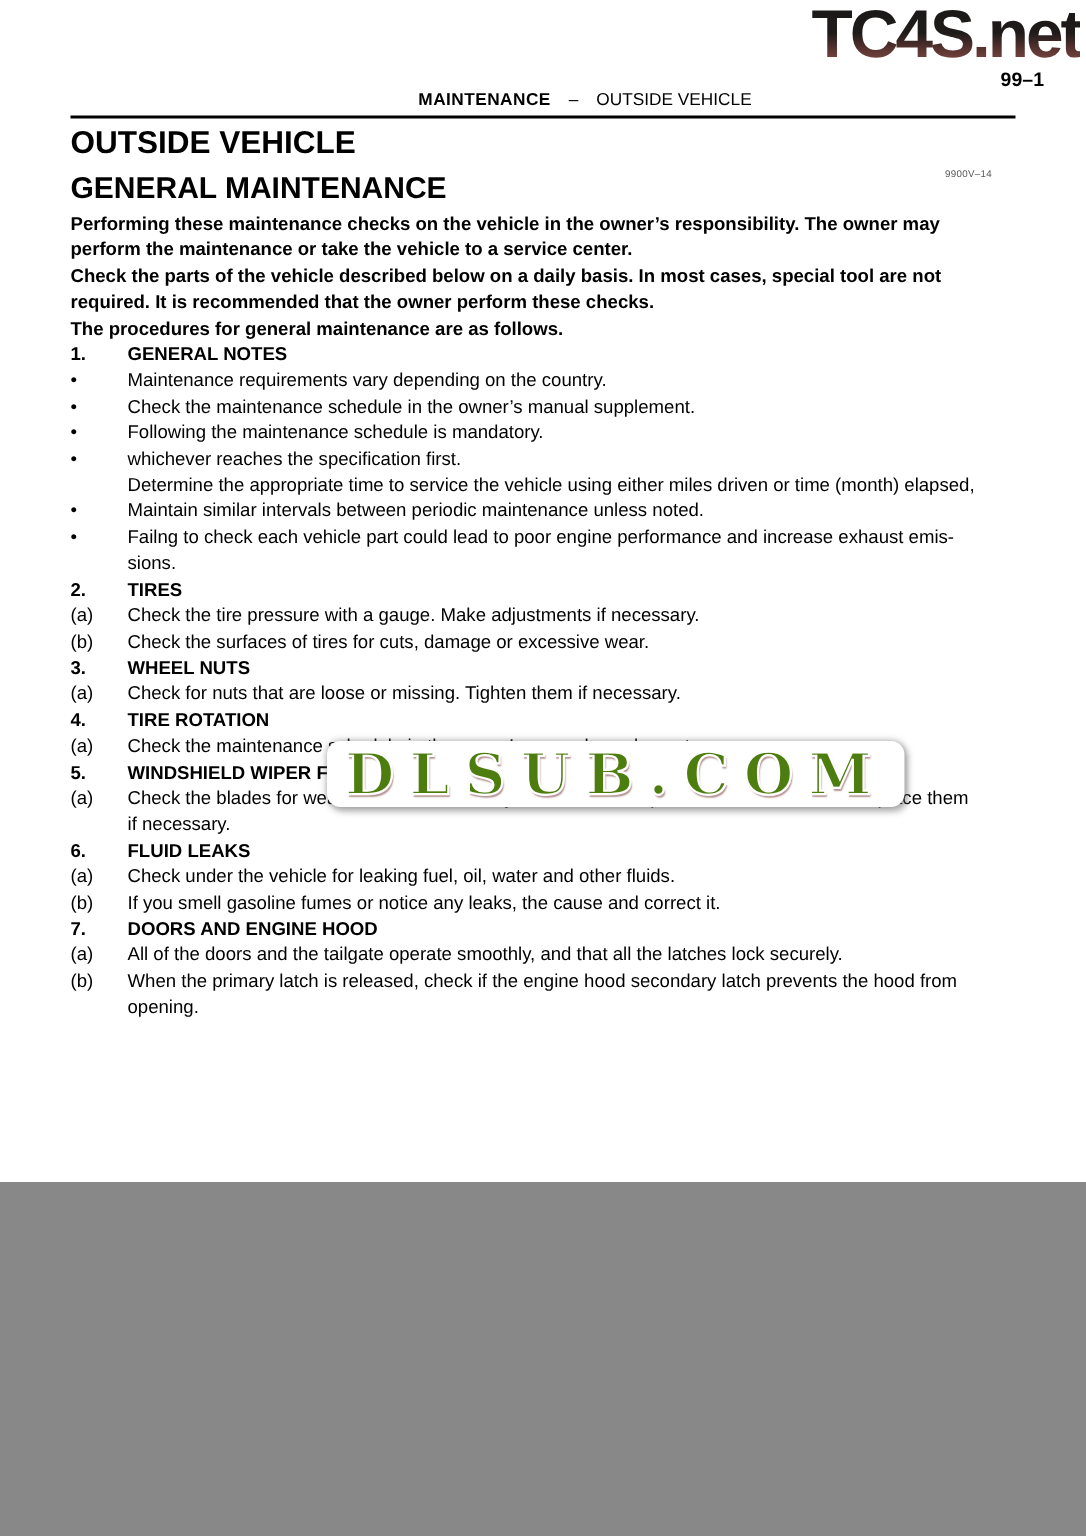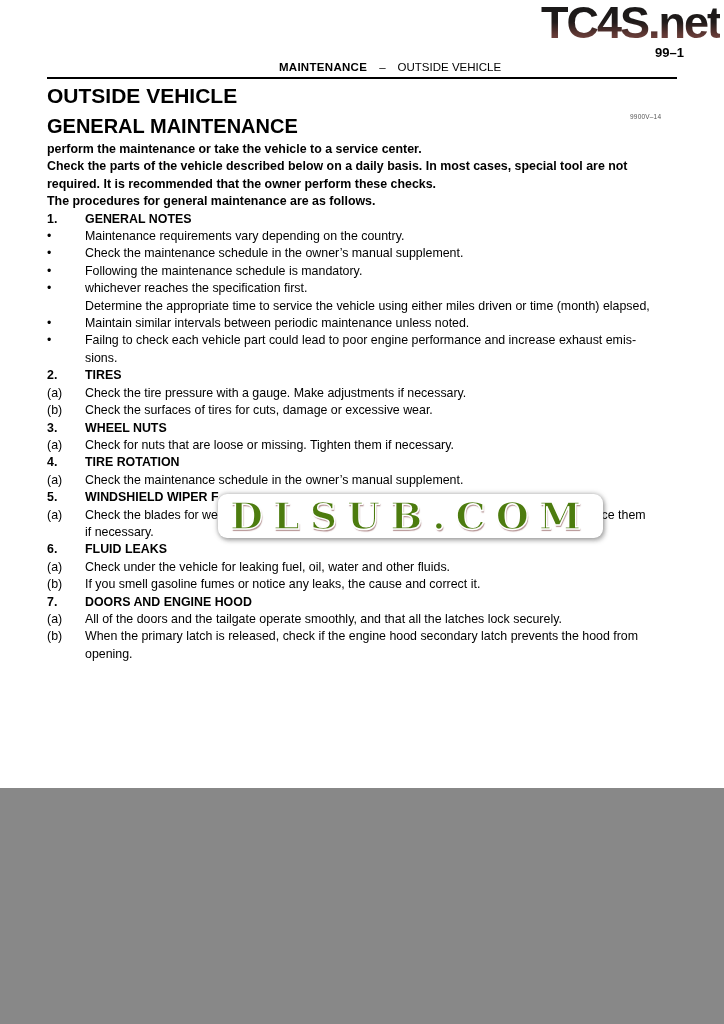--- a/index.html
+++ b/index.html
@@ -9,21 +9,21 @@
     margin:0 auto;
   }
   
   .logo{
     position:absolute;top:0px;right:4px;
     font-family:"Liberation Sans",sans-serif;font-weight:bold;
     font-size:45px;letter-spacing:-2px;line-height:46px;
     background:linear-gradient(180deg,#181818 0%,#201b1a 48%,#5e3733 74%,#8a514c 100%);
     -webkit-background-clip:text;background-clip:text;color:transparent;
   }
-  .pageno{position:absolute;top:45px;right:40px;font-size:13px;font-weight:bold;}
+  .pageno{position:absolute;top:45px;right:28px;font-size:13px;font-weight:bold;}
   
   .runhead{position:absolute;top:61px;left:0;width:100%;text-align:center;font-size:11.5px;margin-left:28px;}
   .runhead .rh-left{font-weight:bold;letter-spacing:.3px;}
   .runhead .rh-sep{margin:0 12px;}
   .rule{position:absolute;top:77px;left:47px;width:630px;border-top:2px solid #000;}
   .title{position:absolute;top:84px;left:47px;font-size:21px;font-weight:bold;}
   .subtitle{position:absolute;top:115px;left:47px;font-size:20px;font-weight:bold;}
   .refcode{position:absolute;top:113px;left:630px;font-size:6.5px;color:#555;letter-spacing:.2px;}
   
   .content{position:absolute;top:141px;left:47px;width:660px;font-size:12.4px;line-height:17.4px;z-index:1;}
@@ -72,20 +72,21 @@
     <span class="rh-left">MAINTENANCE</span><span class="rh-sep">–</span><span class="rh-right">OUTSIDE VEHICLE</span>
   </div>
   <div class="rule"></div>
 
   <div class="title">OUTSIDE VEHICLE</div>
   <div class="subtitle">GENERAL MAINTENANCE</div>
   <div class="refcode">9900V–14</div>
 
   <div class="content">
     <div>
+        <div class="line bold">Performing these maintenance checks on the vehicle in the owner’s responsibility. The owner may</div>
         <div class="line bold">perform the maintenance or take the vehicle to a service center.</div>
         <div class="line bold">Check the parts of the vehicle described below on a daily basis. In most cases, special tool are not</div>
         <div class="line bold">required. It is recommended that the owner perform these checks.</div>
         <div class="line bold">The procedures for general maintenance are as follows.</div>
       </div>
     <div>
         <div class="item">
           <span class="marker bold line">1.</span>
           <span class="text bold line">GENERAL NOTES</span>
         </div>

